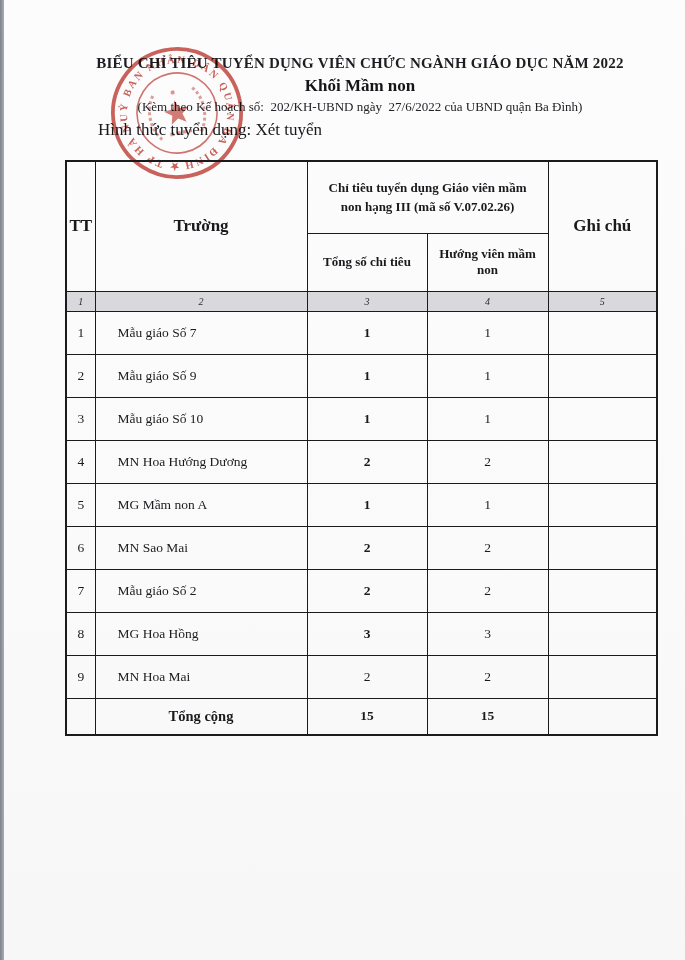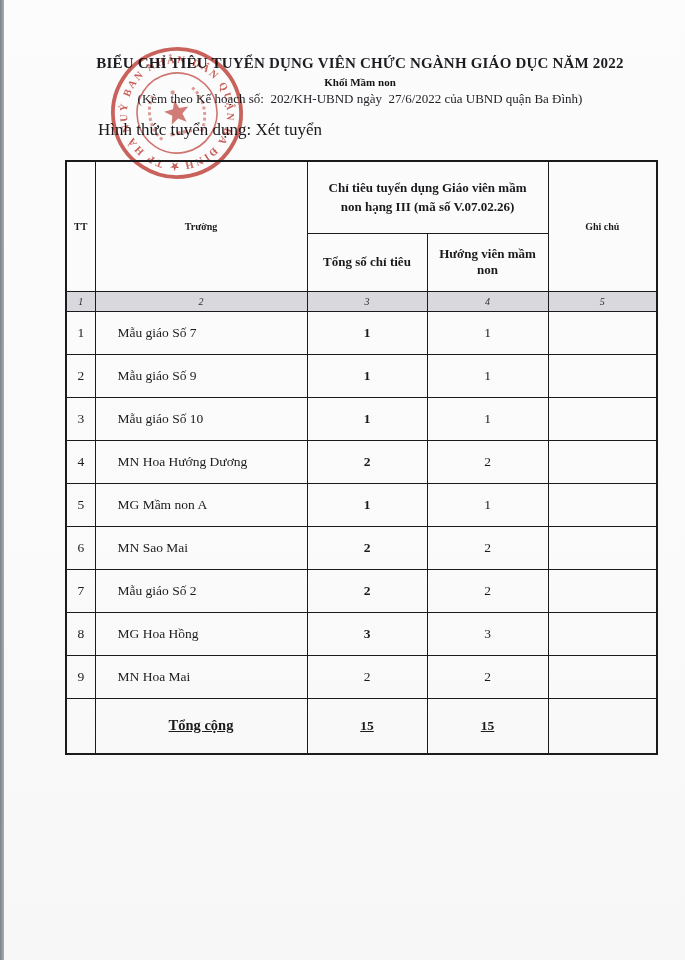--- a/index.html
+++ b/index.html
@@ -17,21 +17,21 @@
   }
   
   .doc-header{
     position:absolute;left:50px;top:54px;width:620px;text-align:center;
   }
   .doc-title{
     font-weight:bold;font-size:15px;letter-spacing:.2px;color:#1e1e22;
     line-height:1.25;
   }
   .doc-subtitle{
-    font-weight:bold;font-size:11px;margin-top:3px;color:#151518;
+    font-weight:bold;font-size:17px;margin-top:3px;color:#151518;
   }
   .doc-note{
     font-size:13px;margin-top:3px;white-space:pre;color:#232327;
   }
   .form-line{
     position:absolute;left:98px;top:120px;
     font-weight:normal;font-size:17px;color:#1a1a1d;
   }
   
   .stamp{
@@ -47,36 +47,36 @@
   .table-wrap{position:absolute;left:65px;top:160px;}
   table.quota{
     border-collapse:collapse;table-layout:fixed;width:591px;
     border:2.4px solid #1b1b1e;
     font-family:"Liberation Serif","DejaVu Serif",serif;
   }
   table.quota th,table.quota td{
     border:1.6px solid #1b1b1e;
     overflow:hidden;
   }
-  th{font-weight:bold;font-size:10px;text-align:center;vertical-align:middle;color:#1a1a1d;}
+  th{font-weight:bold;font-size:17px;text-align:center;vertical-align:middle;color:#1a1a1d;}
   .r-group{height:72px;}
   .r-sub{height:58px;margin-left:32px;}
   .c-group{font-size:13px;line-height:1.5;padding:7px 14px;}
   .c-sub{font-size:13px;padding:0 4px;}
   tr.index-row td{
     height:17px;background:#d9d9dd;
     font-style:italic;font-size:10px;text-align:center;vertical-align:middle;color:#2c2c30;
   }
   tbody tr.data-row{height:43px;}
   td{vertical-align:middle;font-size:13.5px;color:#1b1b1e;}
   td.td-tt{text-align:center;}
   td.td-school{text-align:left;padding:0 4px 0 22px;}
   td.td-num{text-align:center;}
   td.strong{font-weight:bold;}
-  tr.total-row{height:56px;text-decoration:underline;}
+  tr.total-row{height:37px;}
   td.td-total-label{
     text-align:center;font-weight:bold;font-size:14.5px;
   }
 </style>
 </head>
 <body>
 
 <div class="page">
   <div class="left-edge"></div>
 

